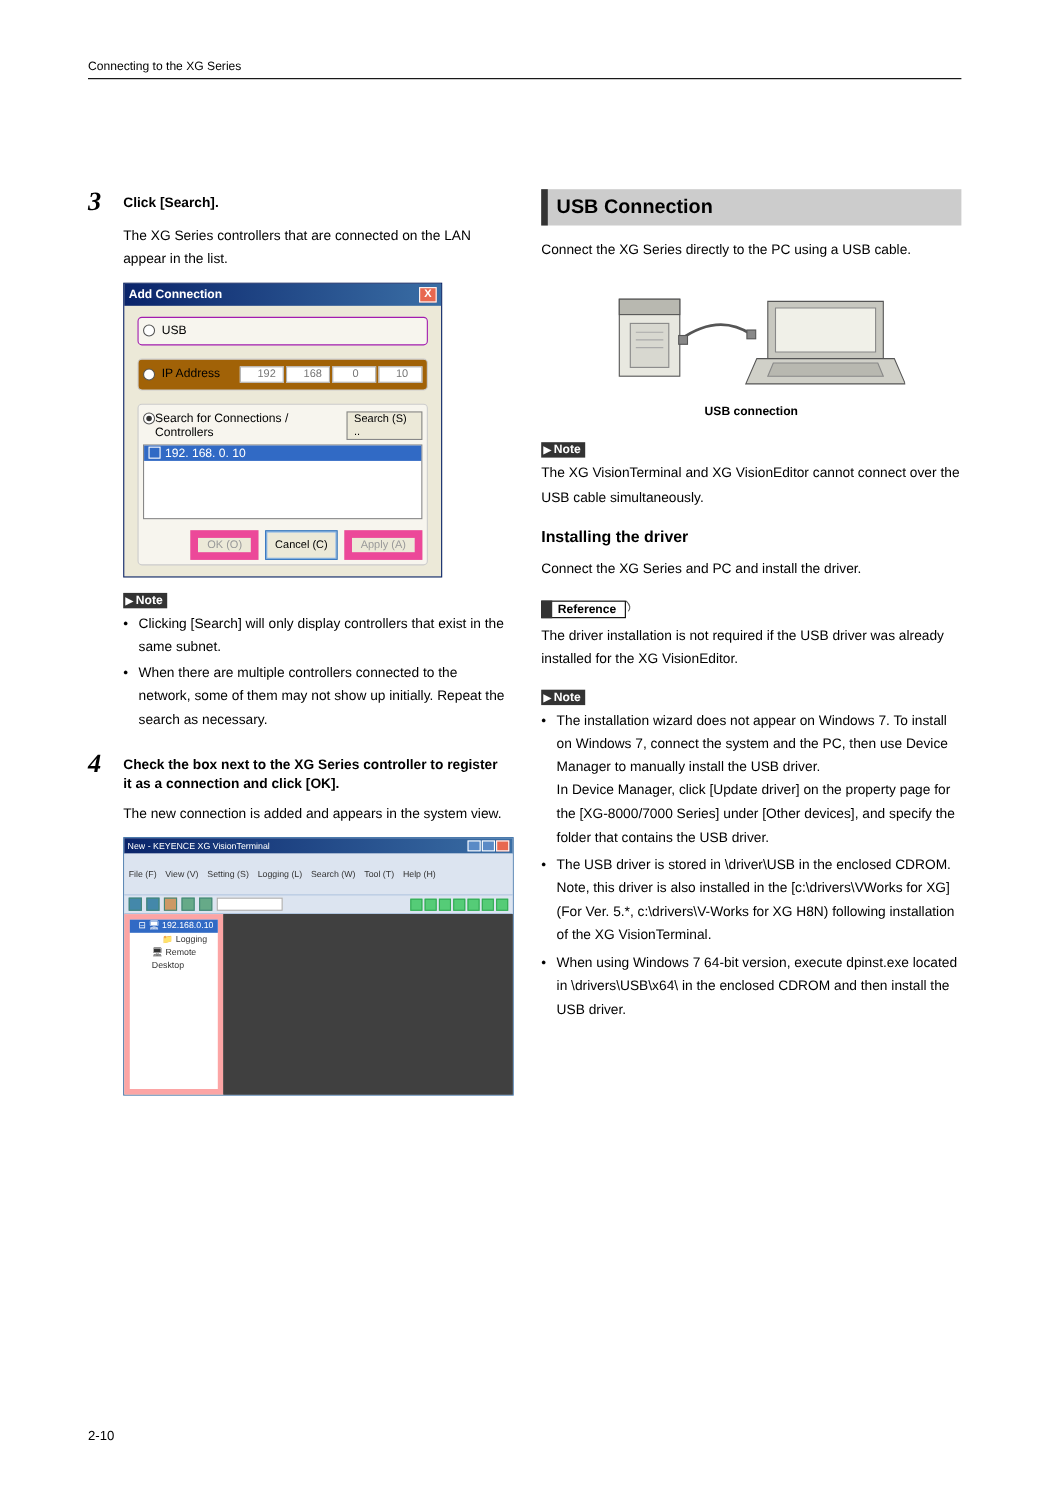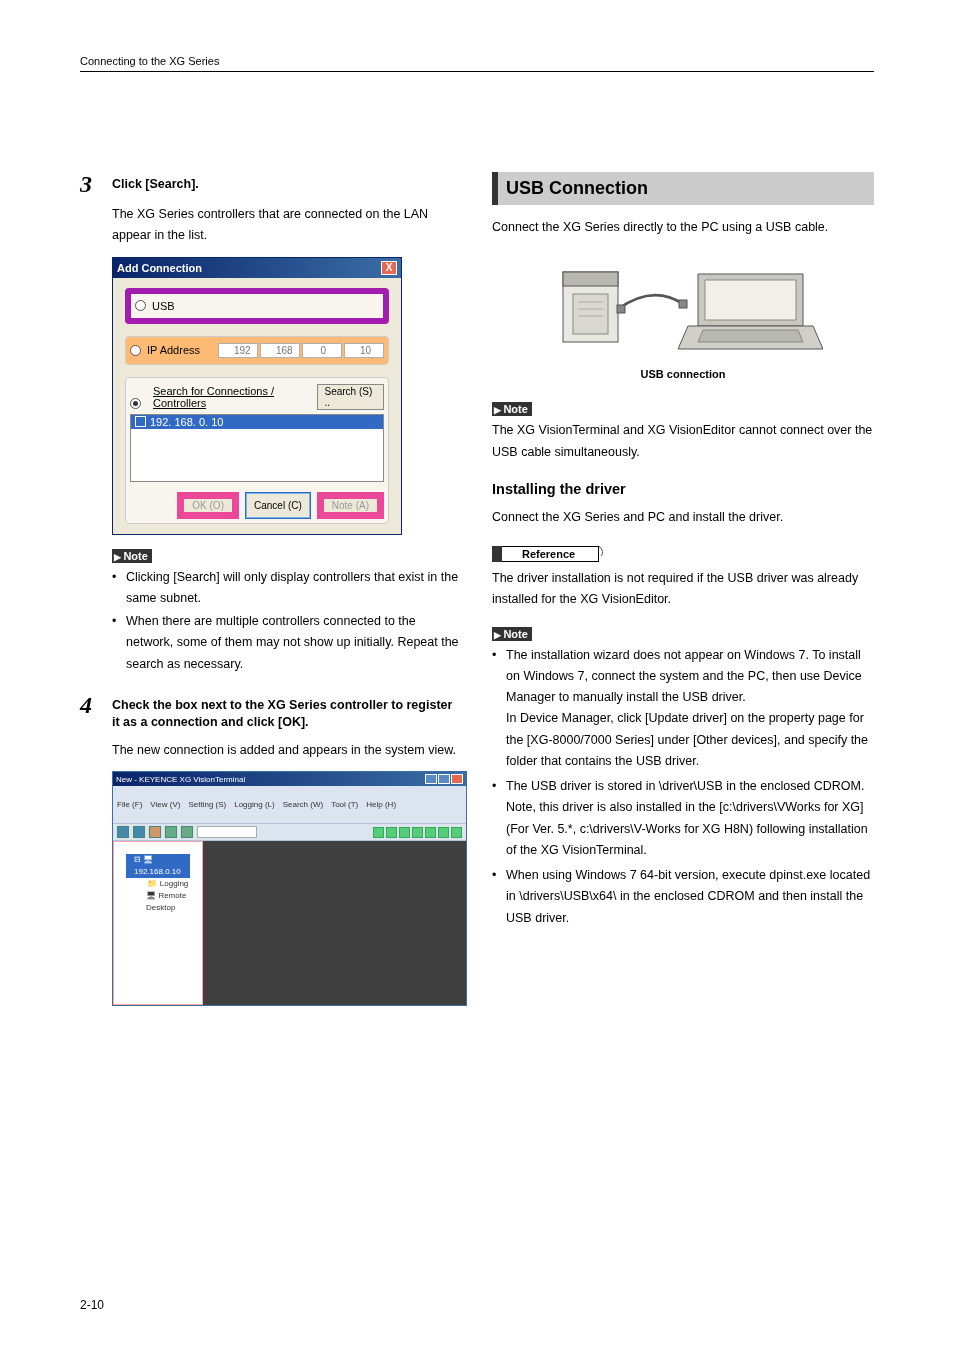--- a/index.html
+++ b/index.html
@@ -76,21 +76,21 @@
     margin-top: 6px;
   }
   .note-label-r::before {
     content: "▶ ";
     font-size: 9px;
   }
   .ref-label {
     display: inline-block;
     border: 1px solid #000;
     font-size: 11px;
-    padding: 1px 23px;
+    padding: 1px 8px;
     margin-top: 8px;
     margin-bottom: 4px;
     position: relative;
     font-weight: bold;
   }
   .ref-label::before {
     content: "";
     position: absolute;
     left: -1px; top: -1px; bottom: -1px;
     width: 10px;
@@ -158,36 +158,36 @@
     font-weight: bold;
   }
   .dialog-body {
     padding: 10px 12px;
   }
   .radio-row {
     display: flex;
     align-items: center;
     gap: 6px;
     padding: 6px 4px;
-    border: 6px solid #a21caf;
+    border: 1px solid #a21caf;
     border-radius: 4px;
     margin-bottom: 12px;
     background: #f7f5ee;
   }
   .radio { width: 11px; height: 11px; border: 1px solid #555; border-radius: 50%; background: #fff; flex-shrink: 0; }
   .radio.sel::after { content:""; display:block; width:5px; height:5px; background:#333; border-radius:50%; margin:2px auto; }
   .ip-row {
     display: flex;
     align-items: center;
     gap: 6px;
     padding: 6px 4px;
     border: 1px solid #ccc;
     border-radius: 4px;
     margin-bottom: 12px;
-    background: #fdba74;
+    background: #a16207;
     justify-content: space-between;
   }
   .ip-inputs { display: flex; gap: 2px; }
   .ip-inputs span {
     width: 40px;
     background: #fff;
     border: 1px solid #b0b0b0;
     text-align: right;
     padding: 1px 15px;
     color: #777;
@@ -282,22 +282,22 @@
   .tb-icon { width:12px; height:12px; background:#6a8; border:1px solid #487; }
   .tb-icon.b1 { background:#48a; }
   .tb-icon.b2 { background:#c96; }
   .tb-input { background:#fff; border:1px solid #aaa; width:60px; height:12px; }
   .tb-group-r { display:flex; gap:2px; margin-left:auto; }
   .tb-group-r span { width:11px; height:11px; background:#5c7; border:1px solid #3a5; }
   .appwin-body { flex:1; display:flex; background:#3a3a3a; }
   .tree {
     background:#fff;
     width: 90px;
-    border:1px solid #fca5a5;
-    padding:12px;
+    border:5px solid #fca5a5;
+    padding:0;
     color:#333;
   }
   .tree-item { padding-left:8px; line-height:1.5; }
   .tree-item.sel { background:#316ac5; color:#fff; }
   .dark-area { flex:1; background:#404040; }
   
   
   .section-header {
     background: #ccc;
     border-left: 6px solid #333;
@@ -362,36 +362,36 @@
           </div>
           <div class="ip-inputs">
             <span>192</span>
             <span>168</span>
             <span>0</span>
             <span>10</span>
           </div>
         </div>
         <div class="search-group">
           <div class="search-top">
-            <div style="display:flex;align-items:flex-end;gap:12px;text-decoration:underline;">
+            <div style="display:flex;align-items:flex-start;gap:0;">
               <span class="radio sel"></span>
               <span>Search for Connections / Controllers</span>
             </div>
             <span class="search-btn">Search (S) ..</span>
           </div>
           <div class="search-list">
             <div class="search-list-item">
               <span class="chk"></span>
               <span>192. 168.  0. 10</span>
             </div>
           </div>
           <div class="dialog-footer">
             <button class="disabled">OK (O)</button>
             <button class="focus">Cancel (C)</button>
-            <button class="disabled">Note (A)</button>
+            <button class="disabled">Apply (A)</button>
           </div>
         </div>
       </div>
     </div>
 
     <div class="note-label">Note</div>
     <ul class="bullets">
       <li>Clicking [Search] will only display controllers that exist in the same subnet.</li>
       <li>When there are multiple controllers connected to the network, some of them may not show up initially. Repeat the search as necessary.</li>
     </ul>

